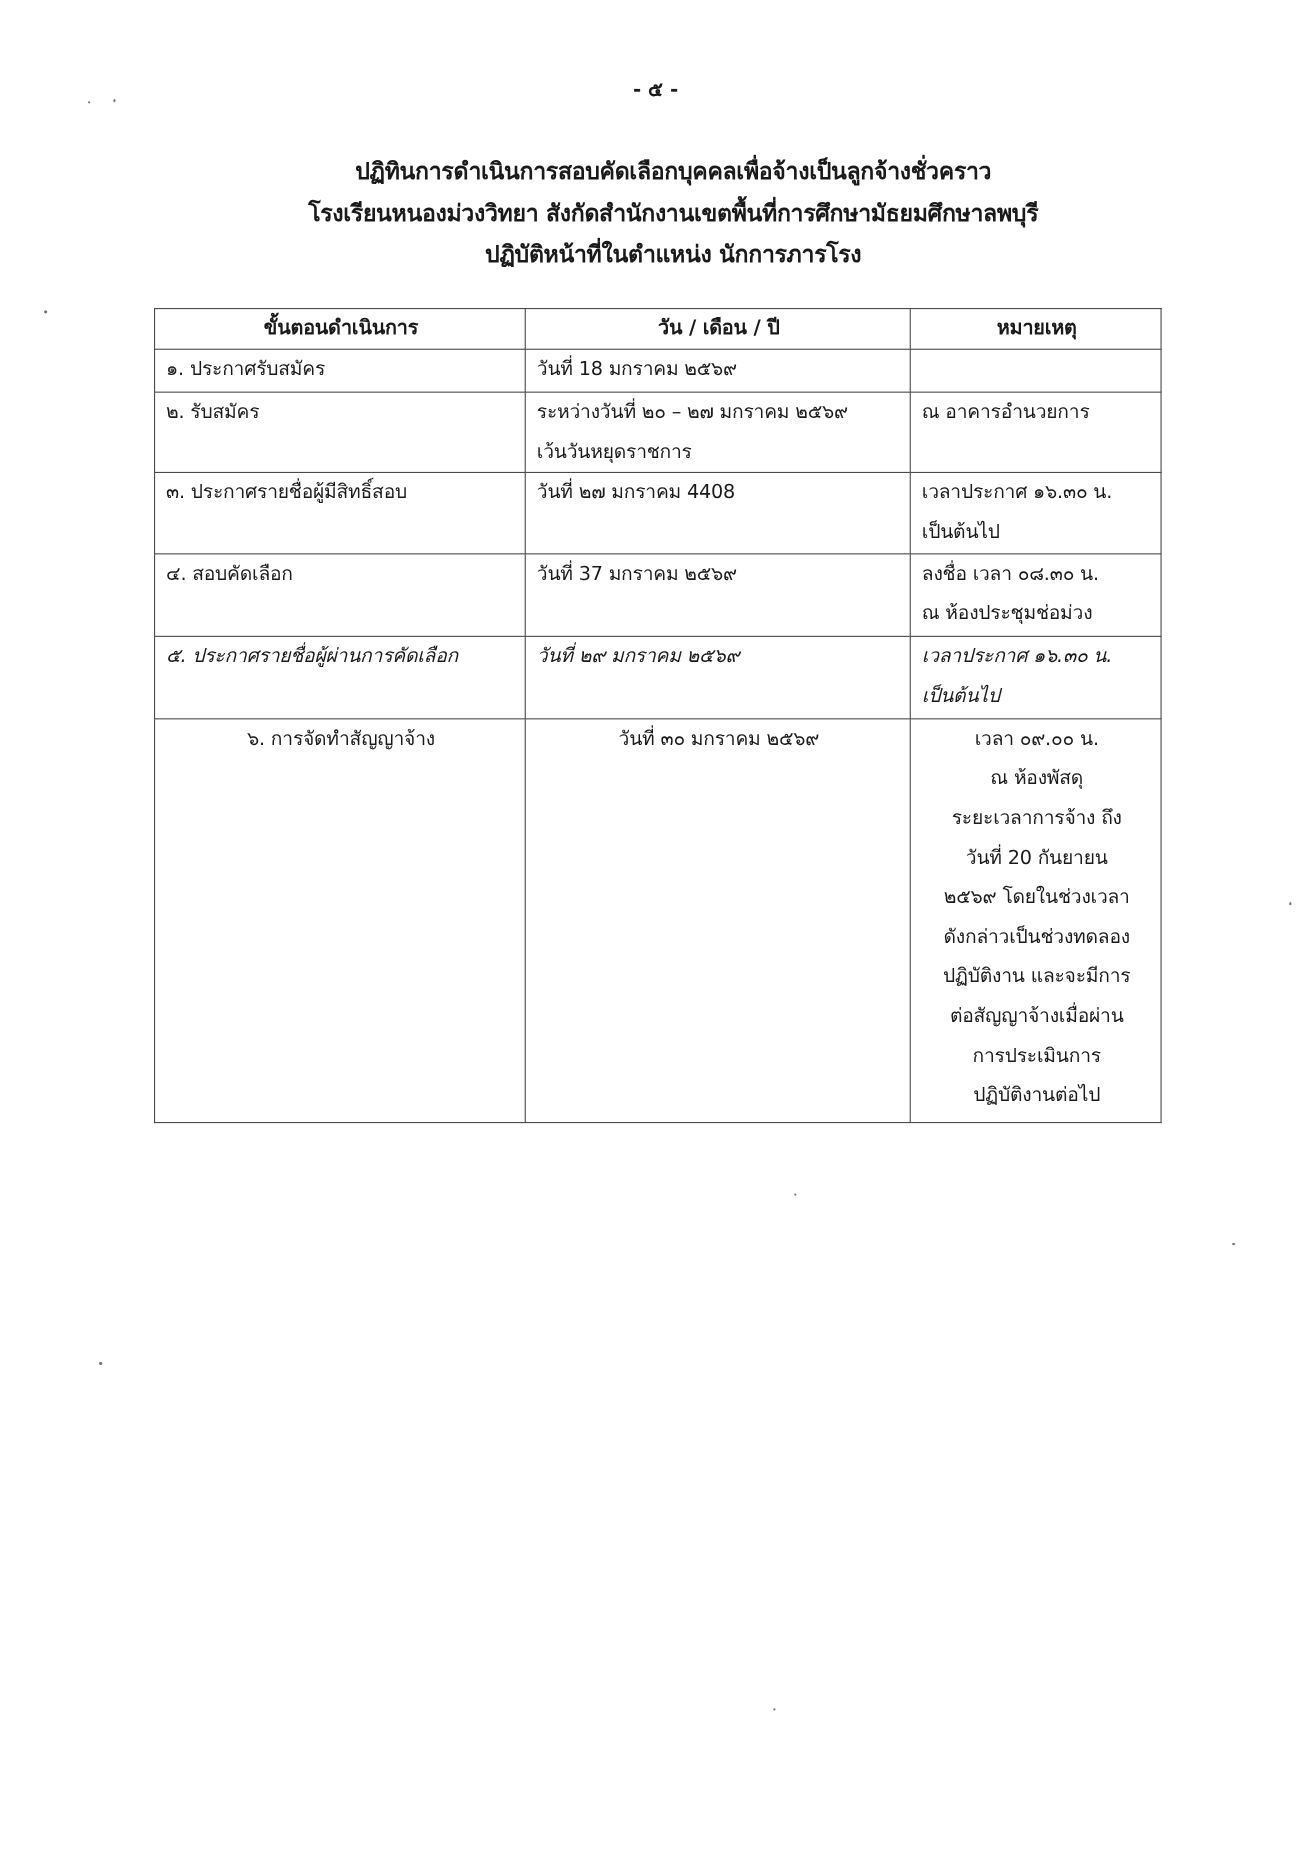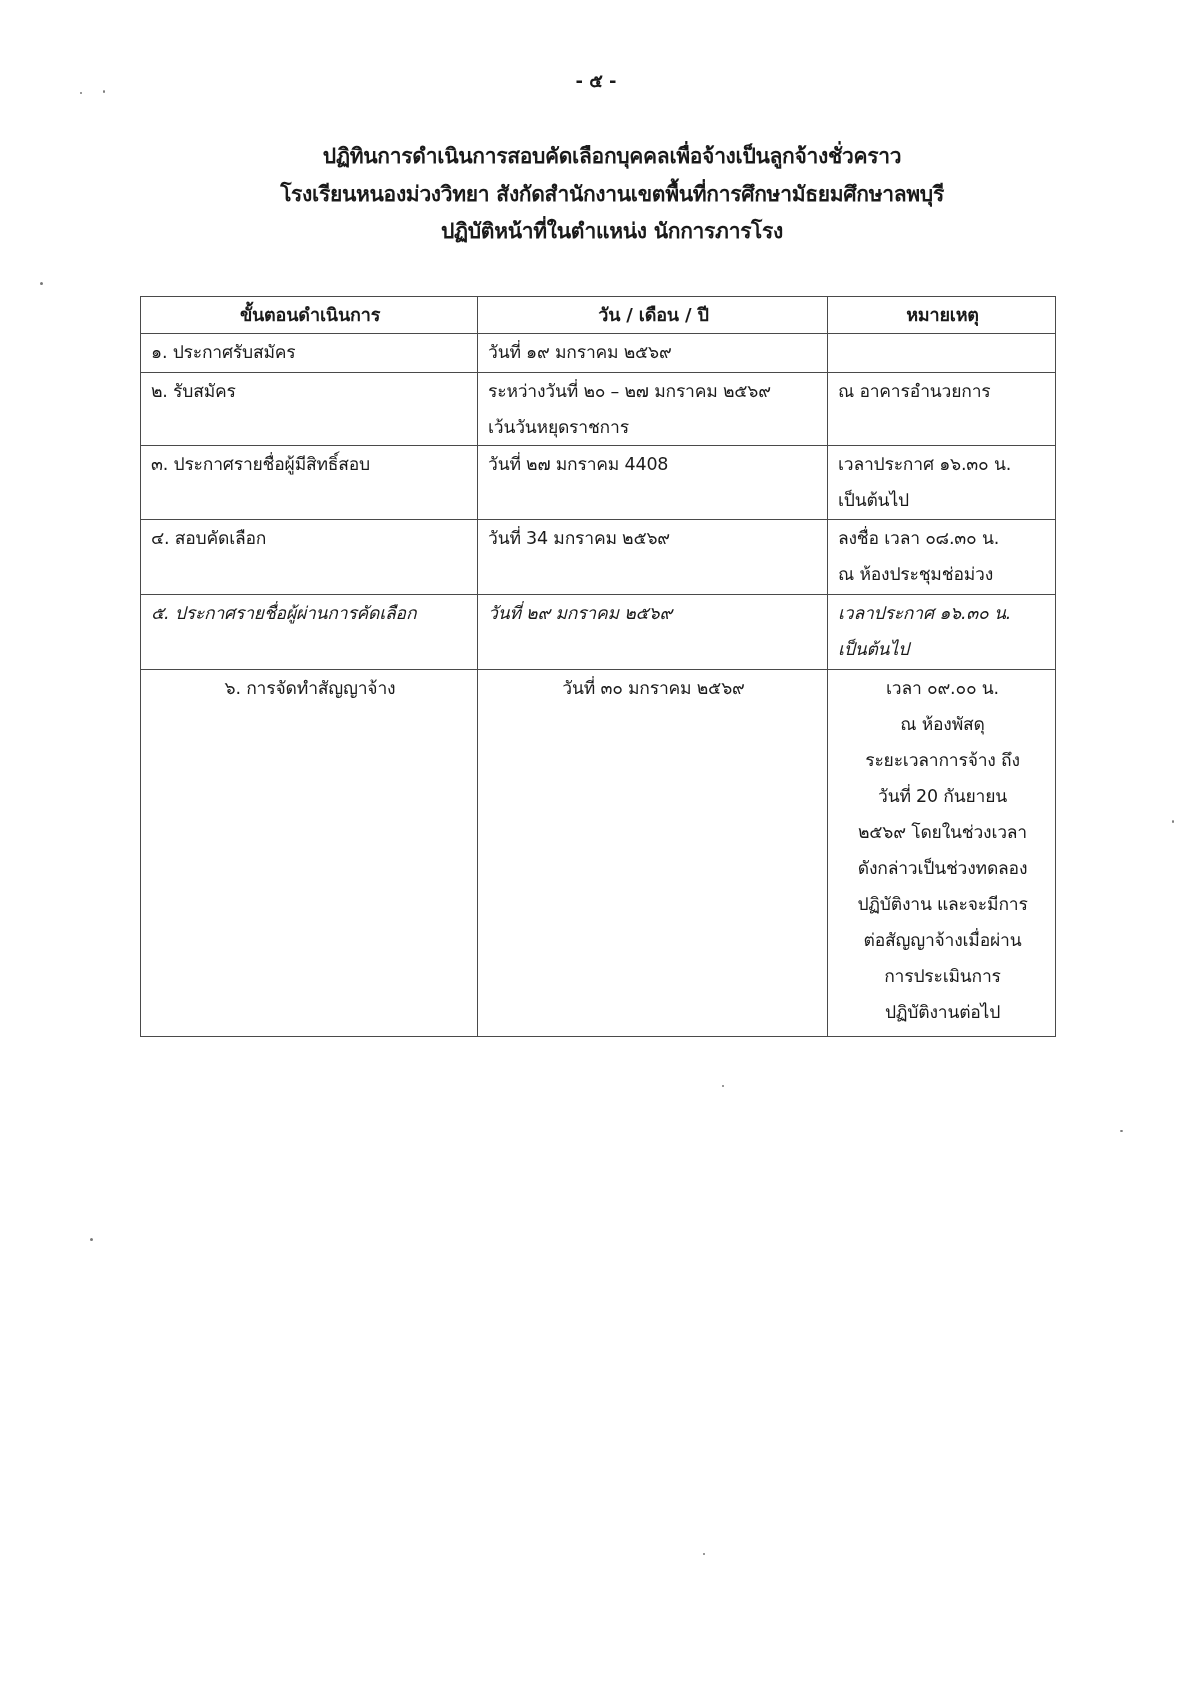--- a/index.html
+++ b/index.html
@@ -33,21 +33,21 @@
     }
     .title-line {
       font-size: 21px;
       font-weight: bold;
       line-height: 37.5px;
       white-space: nowrap;
       letter-spacing: -0.3px;
     }
     table.schedule {
       position: absolute;
-      top: 296px;
+      top: 280px;
       left: 140px;
       width: 915px;
       border-collapse: collapse;
       table-layout: fixed;
     }
     table.schedule col.c1 { width: 337px; }
     table.schedule col.c2 { width: 350px; }
     table.schedule col.c3 { width: 228px; }
     table.schedule th,
     table.schedule td {
@@ -102,21 +102,21 @@
     <tr>
       <th>ขั้นตอนดำเนินการ</th>
       <th>วัน / เดือน / ปี</th>
       <th>หมายเหตุ</th>
     </tr>
   </thead>
   <tbody>
     <tr class="r1">
       <td>๑. ประกาศรับสมัคร</td>
       <td>
-        <span class="line">วันที่ ๑๙ มกราคม ๒๕๖๙</span>
+        <span class="line">วันที่ 18 มกราคม ๒๕๖๙</span>
       </td>
       <td class="remark"></td>
     </tr>
     <tr class="r2">
       <td>๒. รับสมัคร</td>
       <td>
         <span class="line">ระหว่างวันที่ ๒๐ – ๒๗ มกราคม ๒๕๖๙</span>
         <span class="line">เว้นวันหยุดราชการ</span>
       </td>
       <td class="remark">
@@ -129,21 +129,21 @@
         <span class="line">วันที่  ๒๗ มกราคม 4408</span>
       </td>
       <td class="remark">
         <span class="line">เวลาประกาศ ๑๖.๓๐ น.</span>
         <span class="line">เป็นต้นไป</span>
       </td>
     </tr>
     <tr class="r4">
       <td>๔. สอบคัดเลือก</td>
       <td>
-        <span class="line">วันที่  34 มกราคม ๒๕๖๙</span>
+        <span class="line">วันที่  37 มกราคม ๒๕๖๙</span>
       </td>
       <td class="remark">
         <span class="line">ลงชื่อ เวลา ๐๘.๓๐ น.</span>
         <span class="line">ณ ห้องประชุมช่อม่วง</span>
       </td>
     </tr>
     <tr class="r5">
       <td>๕. ประกาศรายชื่อผู้ผ่านการคัดเลือก</td>
       <td>
         <span class="line">วันที่ ๒๙ มกราคม ๒๕๖๙</span>

